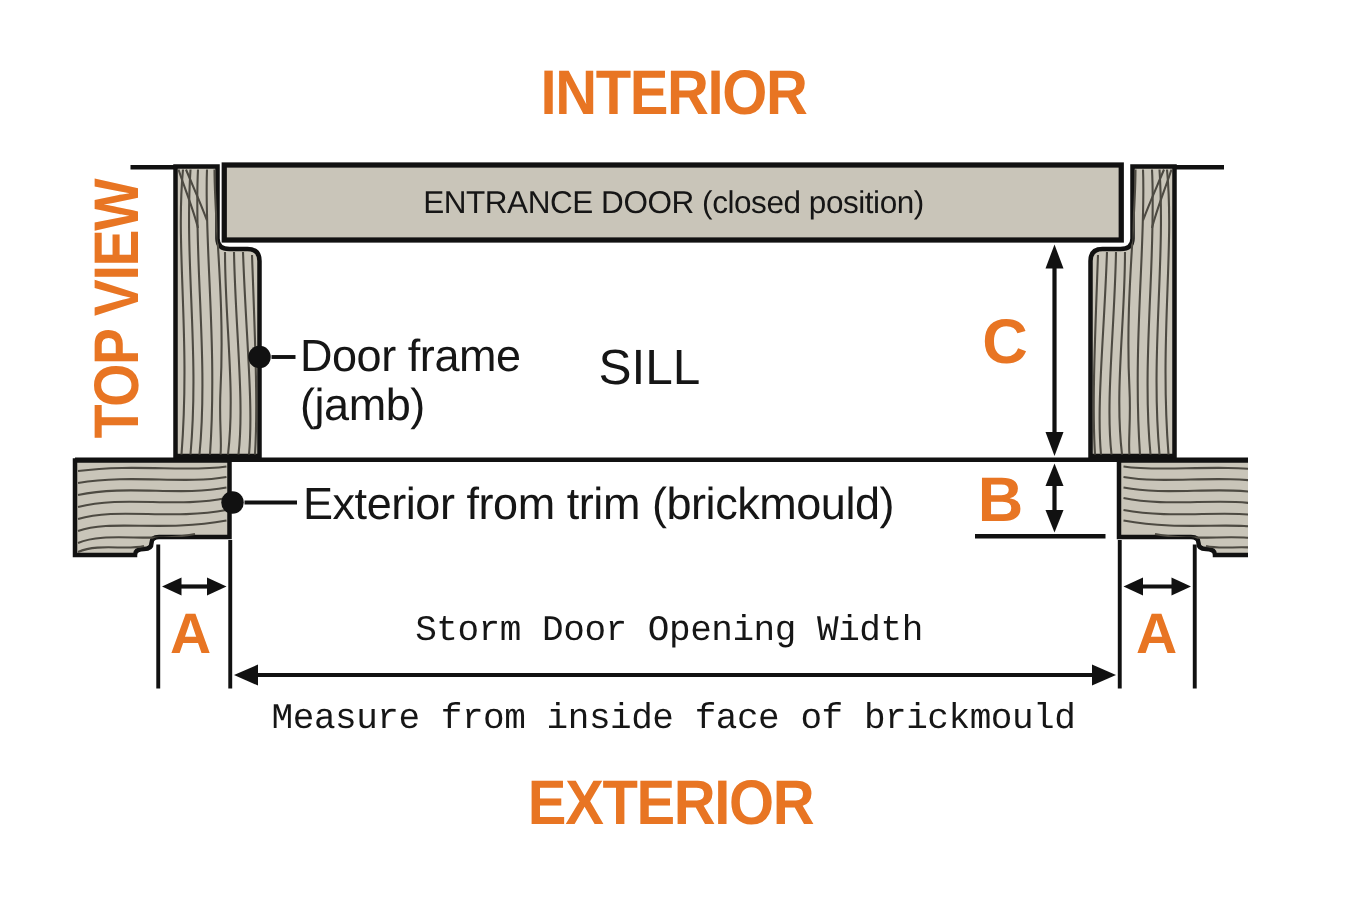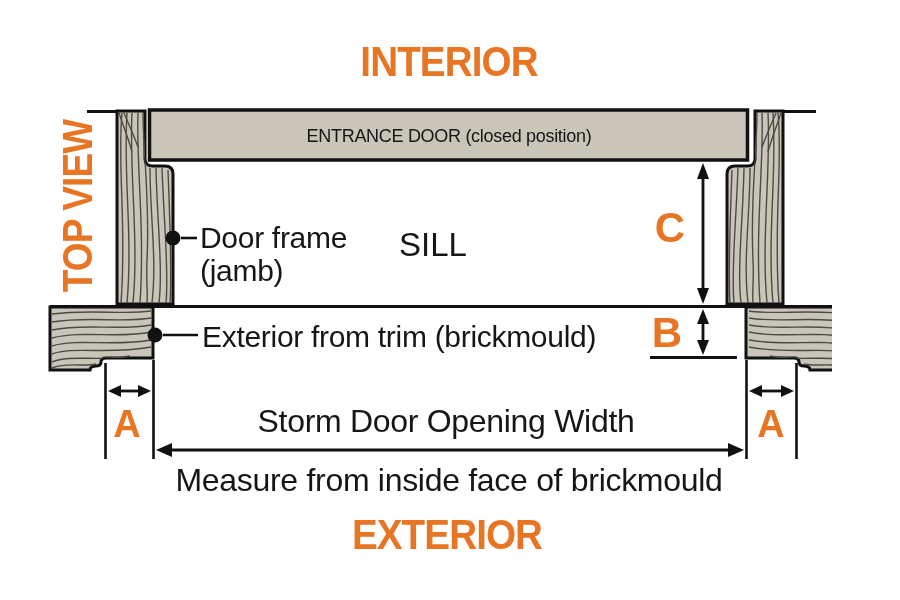--- a/index.html
+++ b/index.html
@@ -27,24 +27,24 @@
   #interior-label, #exterior-label { transform: translate(-50%, -50%) scale(0.92, 1); }
   #topview-label  { transform: translate(-50%, -50%) rotate(-90deg) scale(0.88, 1); }
 
   .dim-letter {
     color: #E87523;
     font-weight: bold;
     font-size: 42px;
   }
   .dim-letter.small { font-size: 38px; }
 
-  #door-bar-label  { font-size: 18px; letter-spacing: -0.3px; }
+  #door-bar-label  { font-size: 21px; letter-spacing: -0.3px; }
   .callout         { font-size: 30px; letter-spacing: -0.3px; line-height: 33px; }
   #sill-label      { font-size: 33px; }
-  .note            { font-size: 32px; letter-spacing: -0.3px; }
+  .note            { font-size: 24px; letter-spacing: -0.3px; font-family: Liberation Mono, monospace; }
 </style>
 </head>
 <body>
 
 <div id="stage">
 
   <svg id="diagram-svg" width="900" height="600" viewBox="0 0 900 600">
     <defs>
       <clipPath id="clip-left-jamb">
         <path d="M117,111 H145 V159 Q145,166 153,166 H165 Q173,166 173,174 V304 H117 Z"></path>

